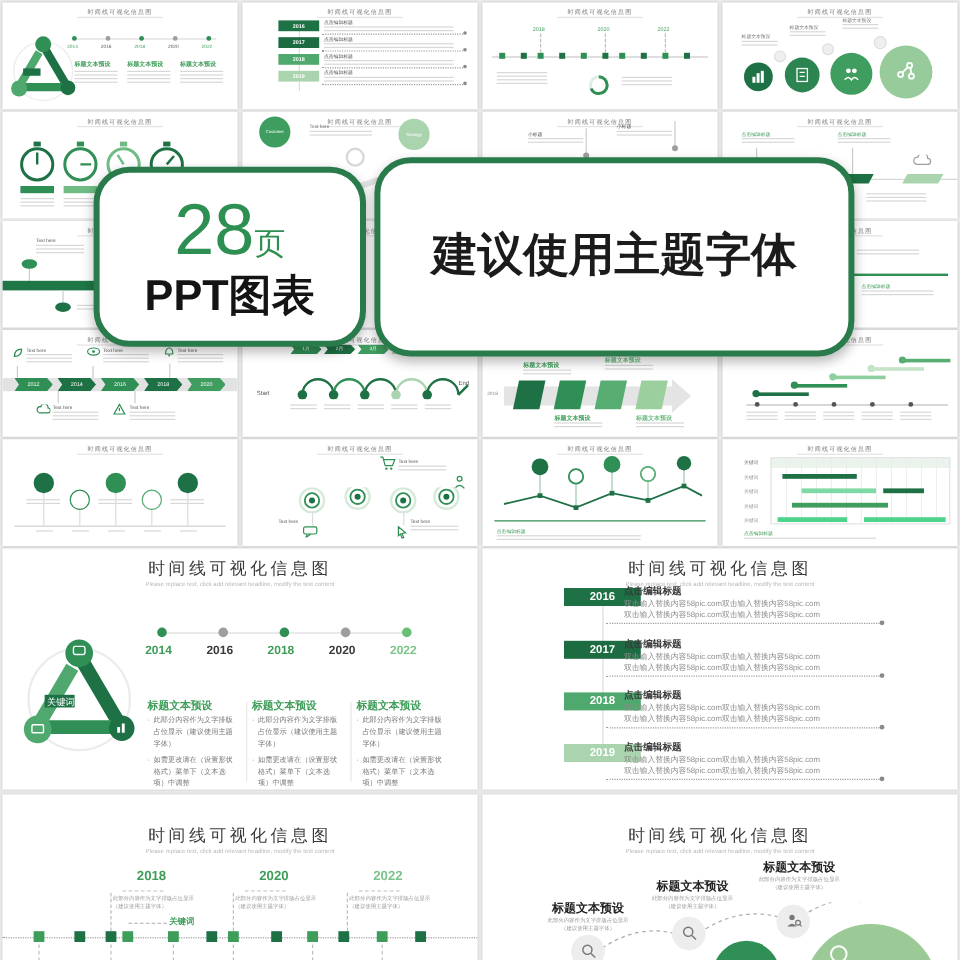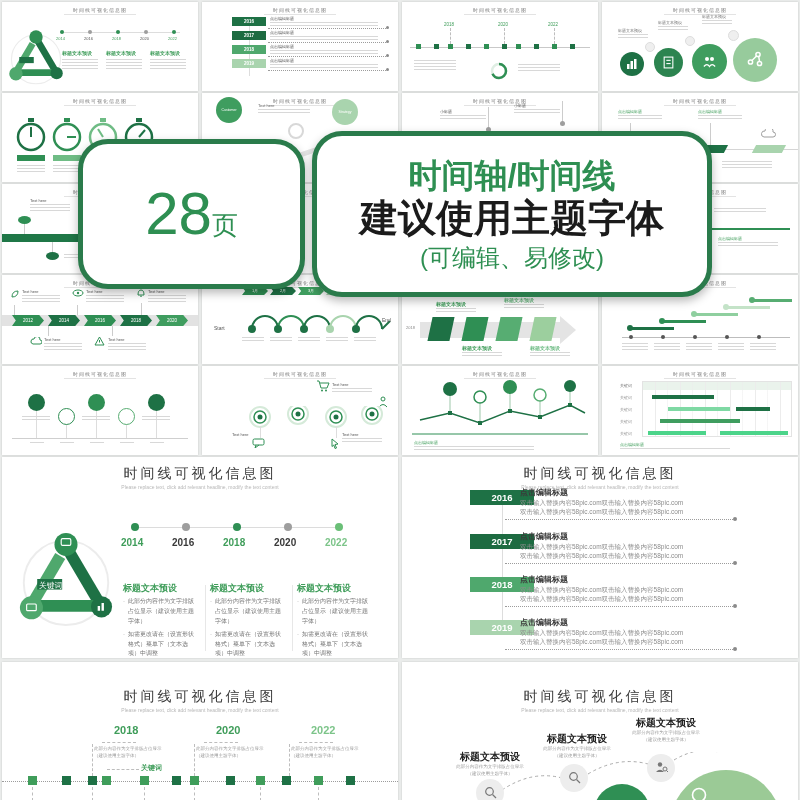--- a/index.html
+++ b/index.html
@@ -866,20 +866,19 @@
   <div class="dot" style="left:192px;top:122px;width:56px;height:56px;background:#2f8f54"></div>
   <div class="dot" style="left:268px;top:108px;width:112px;height:112px;background:#9bca96"></div>
   <svg class="abs" style="left:288px;top:124px" width="22" height="22" viewBox="0 0 22 22">
         <circle cx="9" cy="9" r="6.5" fill="none" stroke="#fff" stroke-width="1.6"></circle>
         <line x1="14" y1="14" x2="20" y2="20" stroke="#fff" stroke-width="1.6"></line>
       </svg>
 </div>
 
 <div class="callout" style="left:78px;top:139px;width:227px;height:150px">
   <div><span class="c-num">28</span><span class="c-unit">页</span></div>
+  <div class="c-label">PPT图表</div>
 </div>
 <div class="callout" style="left:312px;top:131px;width:400px;height:166px">
-  <div class="r-l1">时间轴/时间线</div>
   <div class="r-l2">建议使用主题字体</div>
-  <div class="r-l3">(可编辑、易修改)</div>
 </div>
 
 </div>
 
 </body></html>

